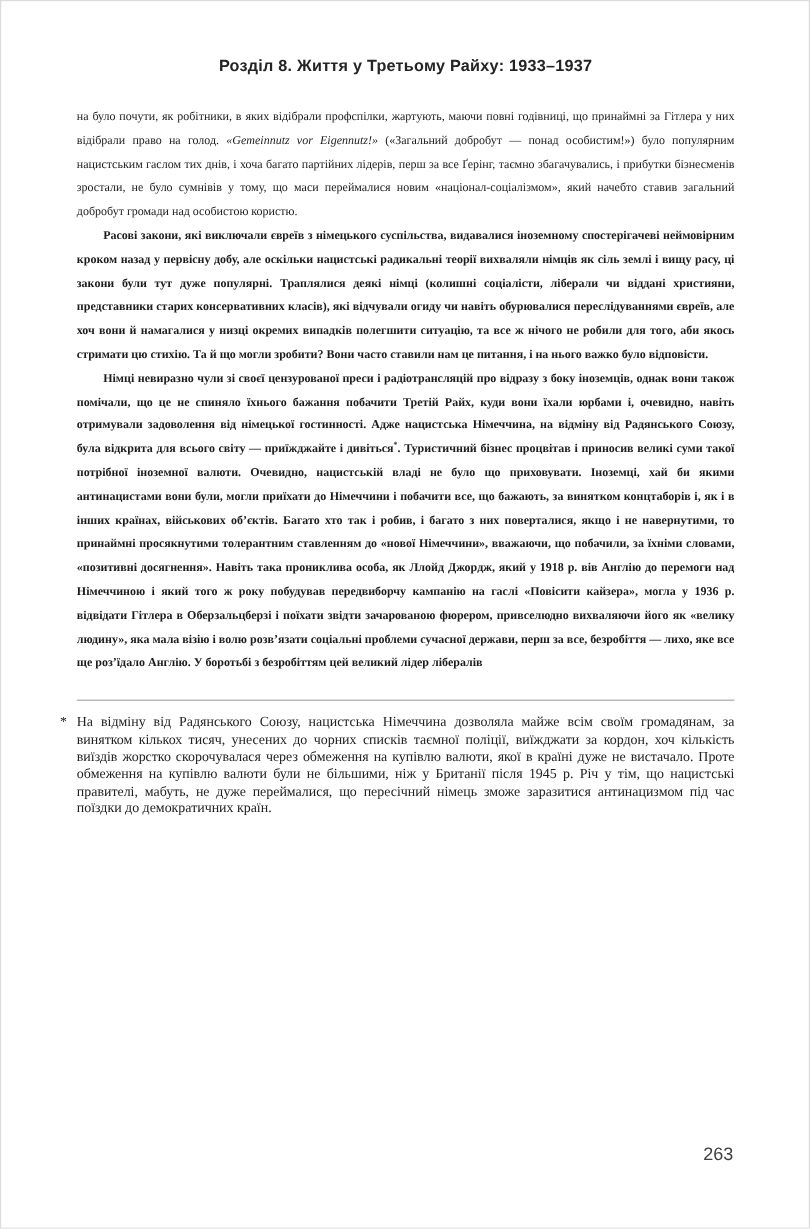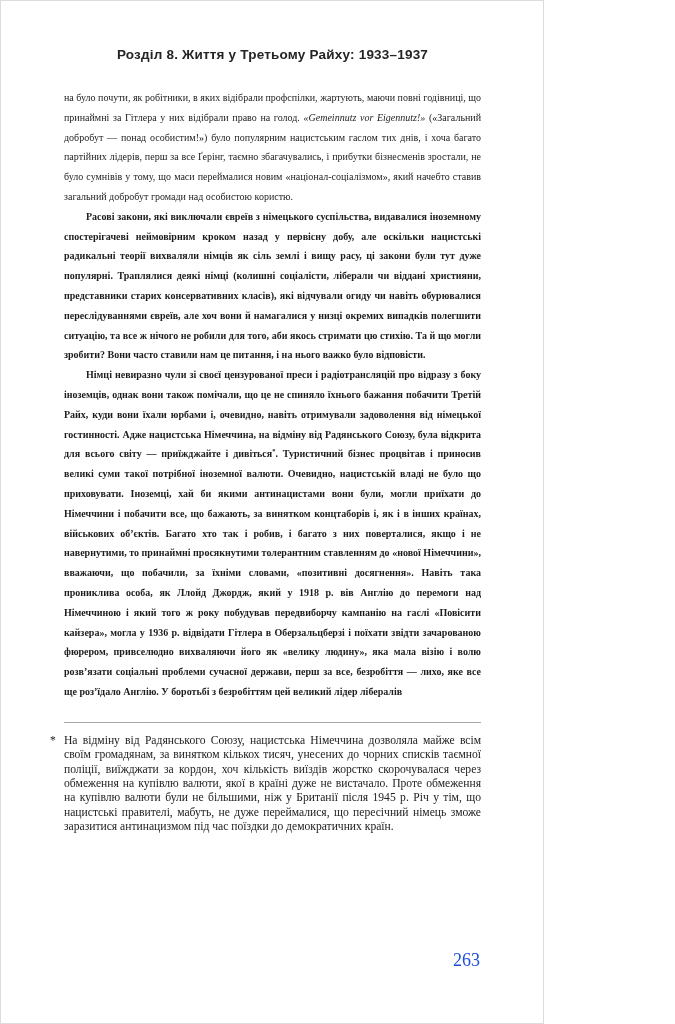--- a/index.html
+++ b/index.html
@@ -2,21 +2,21 @@
 <html lang="uk"><head>
 <meta charset="utf-8">
 <style>
   html, body {
     margin: 0;
     padding: 0;
     background: #ffffff;
   }
   .page {
     position: relative;
-    width: 544px;
+    width: 675px;
     height: 1024px;
     box-sizing: border-box;
     background: #ffffff;
     border: 1px solid #dcdcdc;
     padding: 46px 62px 0 63px;
     overflow: hidden;
     color: #1c1c1c;
   }
   .running-head {
     text-align: center;
@@ -70,23 +70,23 @@
   .fn-marker {
     position: absolute;
     left: -14px;
     top: 0;
     font-size: 11.6px;
   }
   .page-number {
     position: absolute;
     right: 63px;
     bottom: 52px;
-    font-family: Liberation Serif, serif;
-    font-size: 18px;
-    color: #1d4ed8;
+    font-family: Liberation Sans, sans-serif;
+    font-size: 15px;
+    color: #404040;
   }
 </style>
 </head>
 <body>
 
 <div class="page">
 
   <div class="running-head">Розділ 8. Життя у Третьому Райху: 1933–1937</div>
 
   <div class="body-text" id="body-text">

